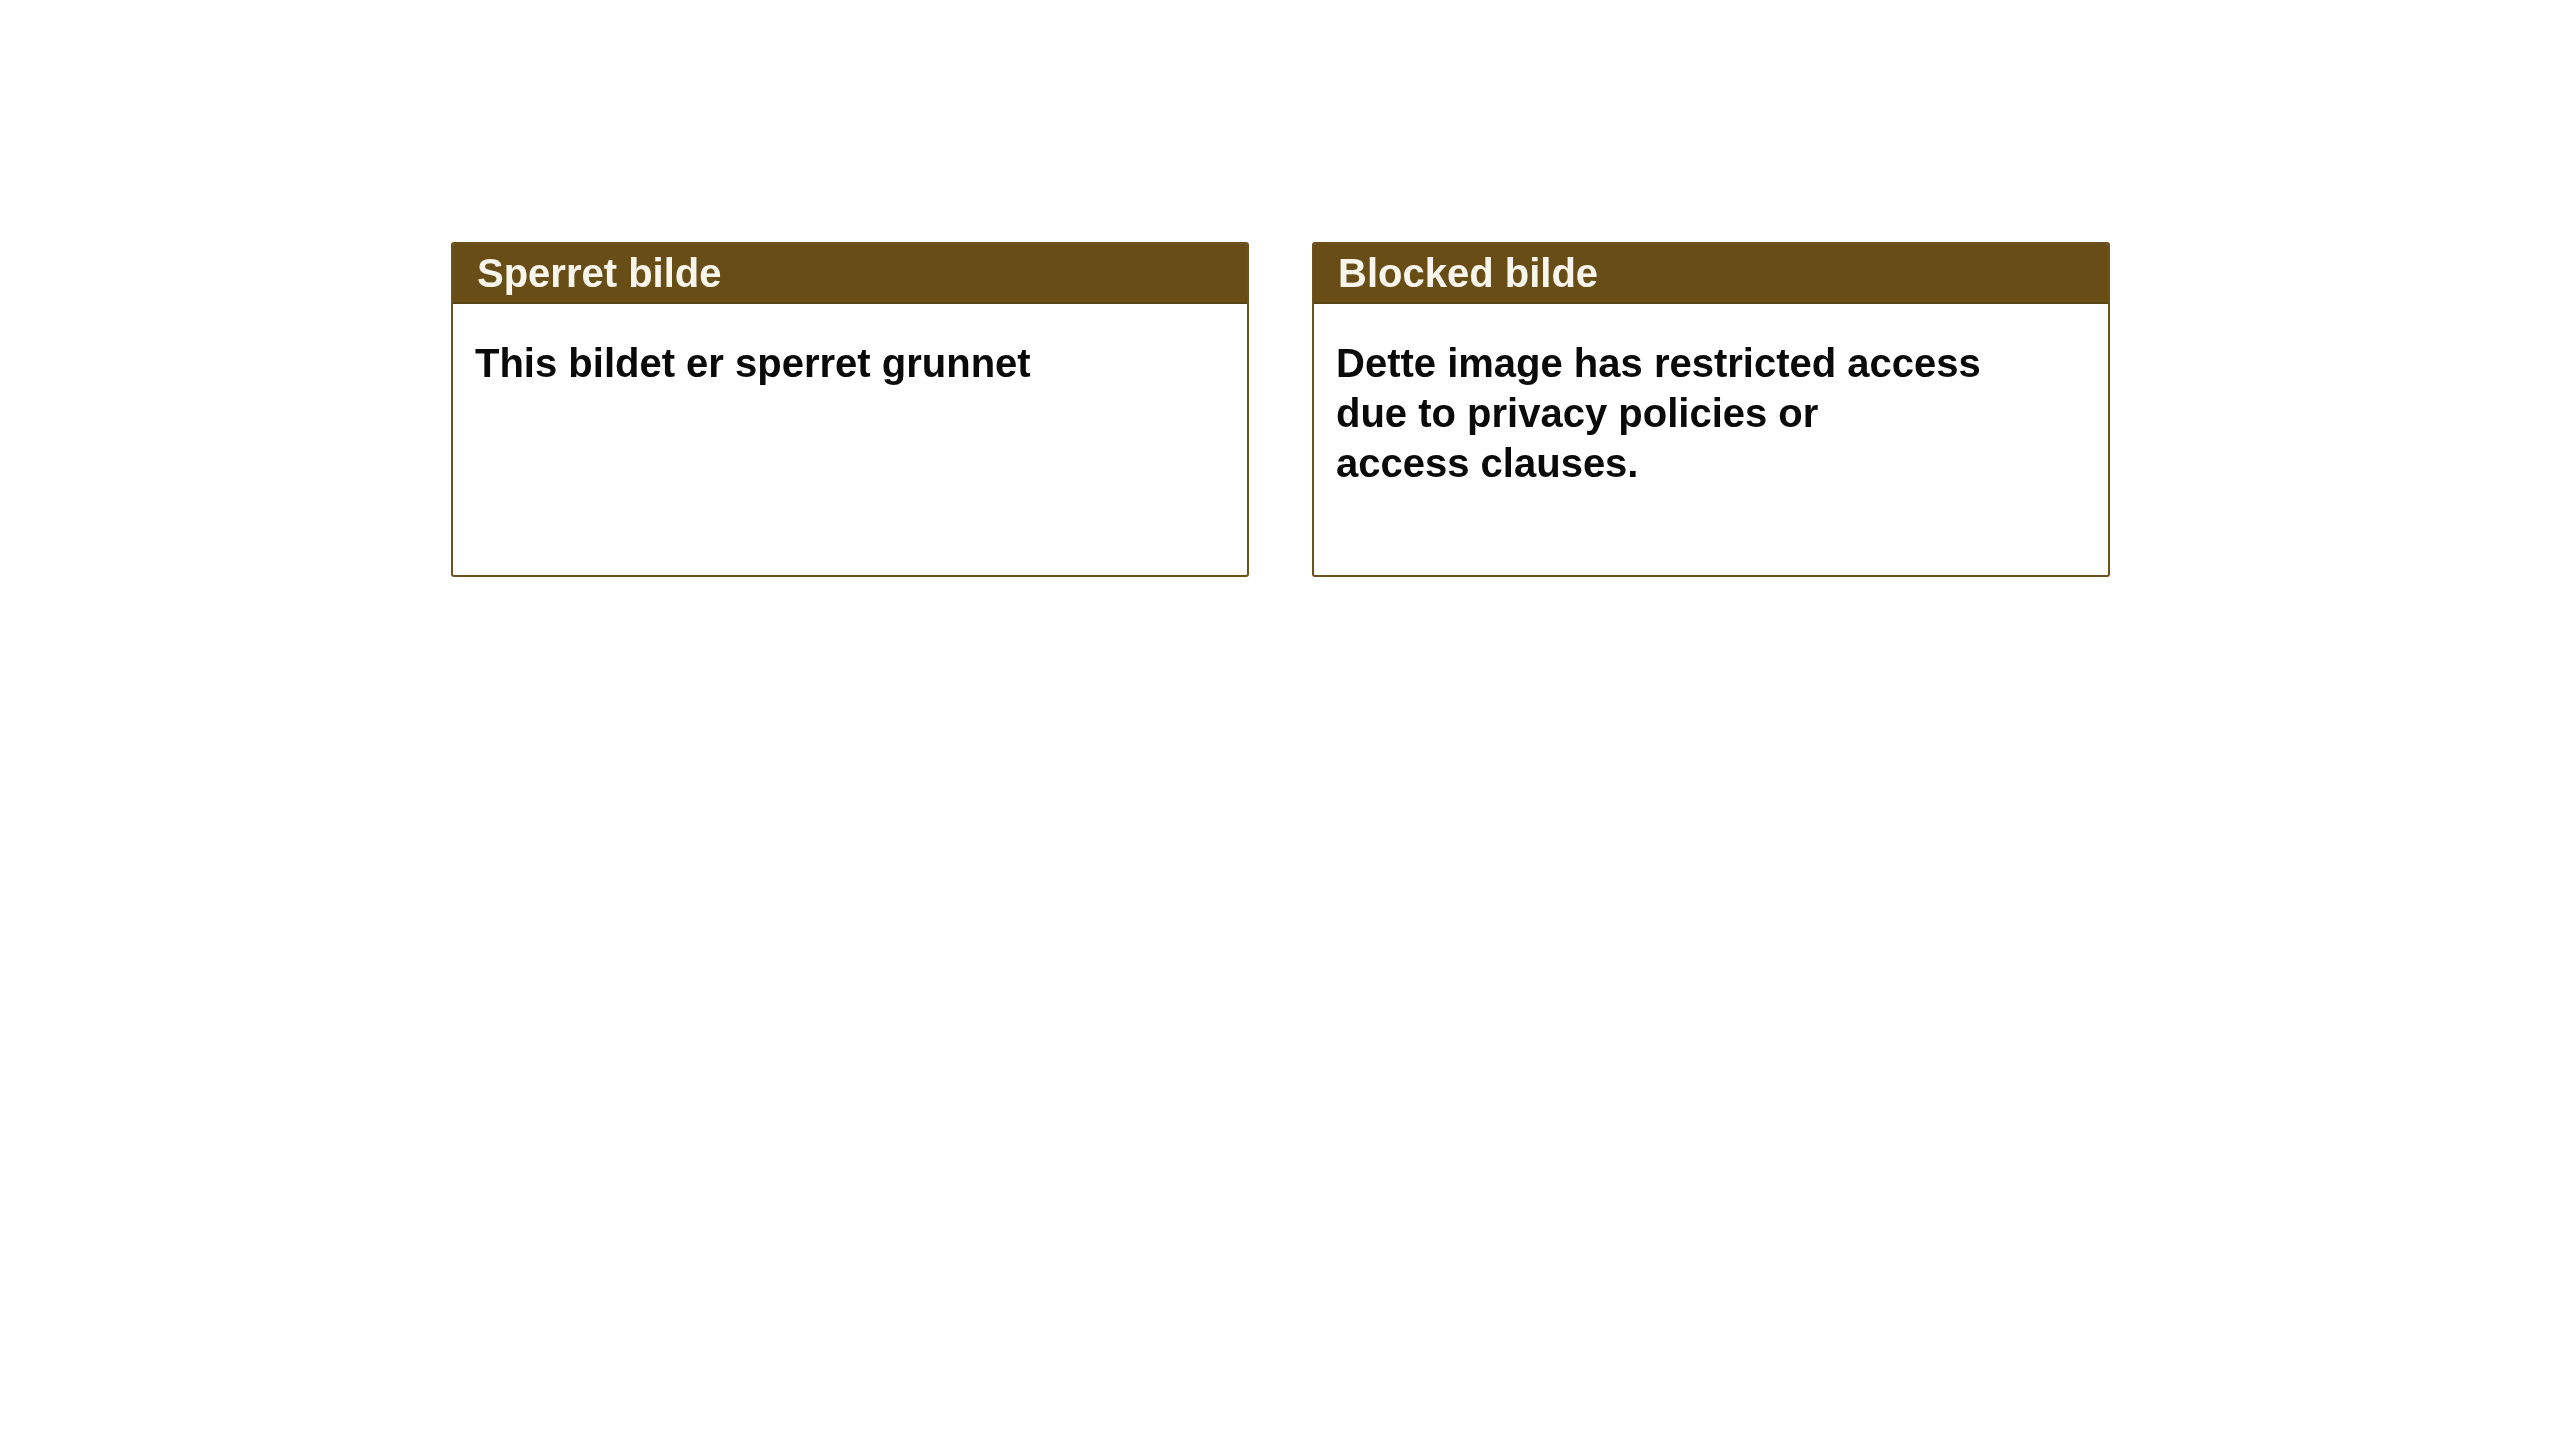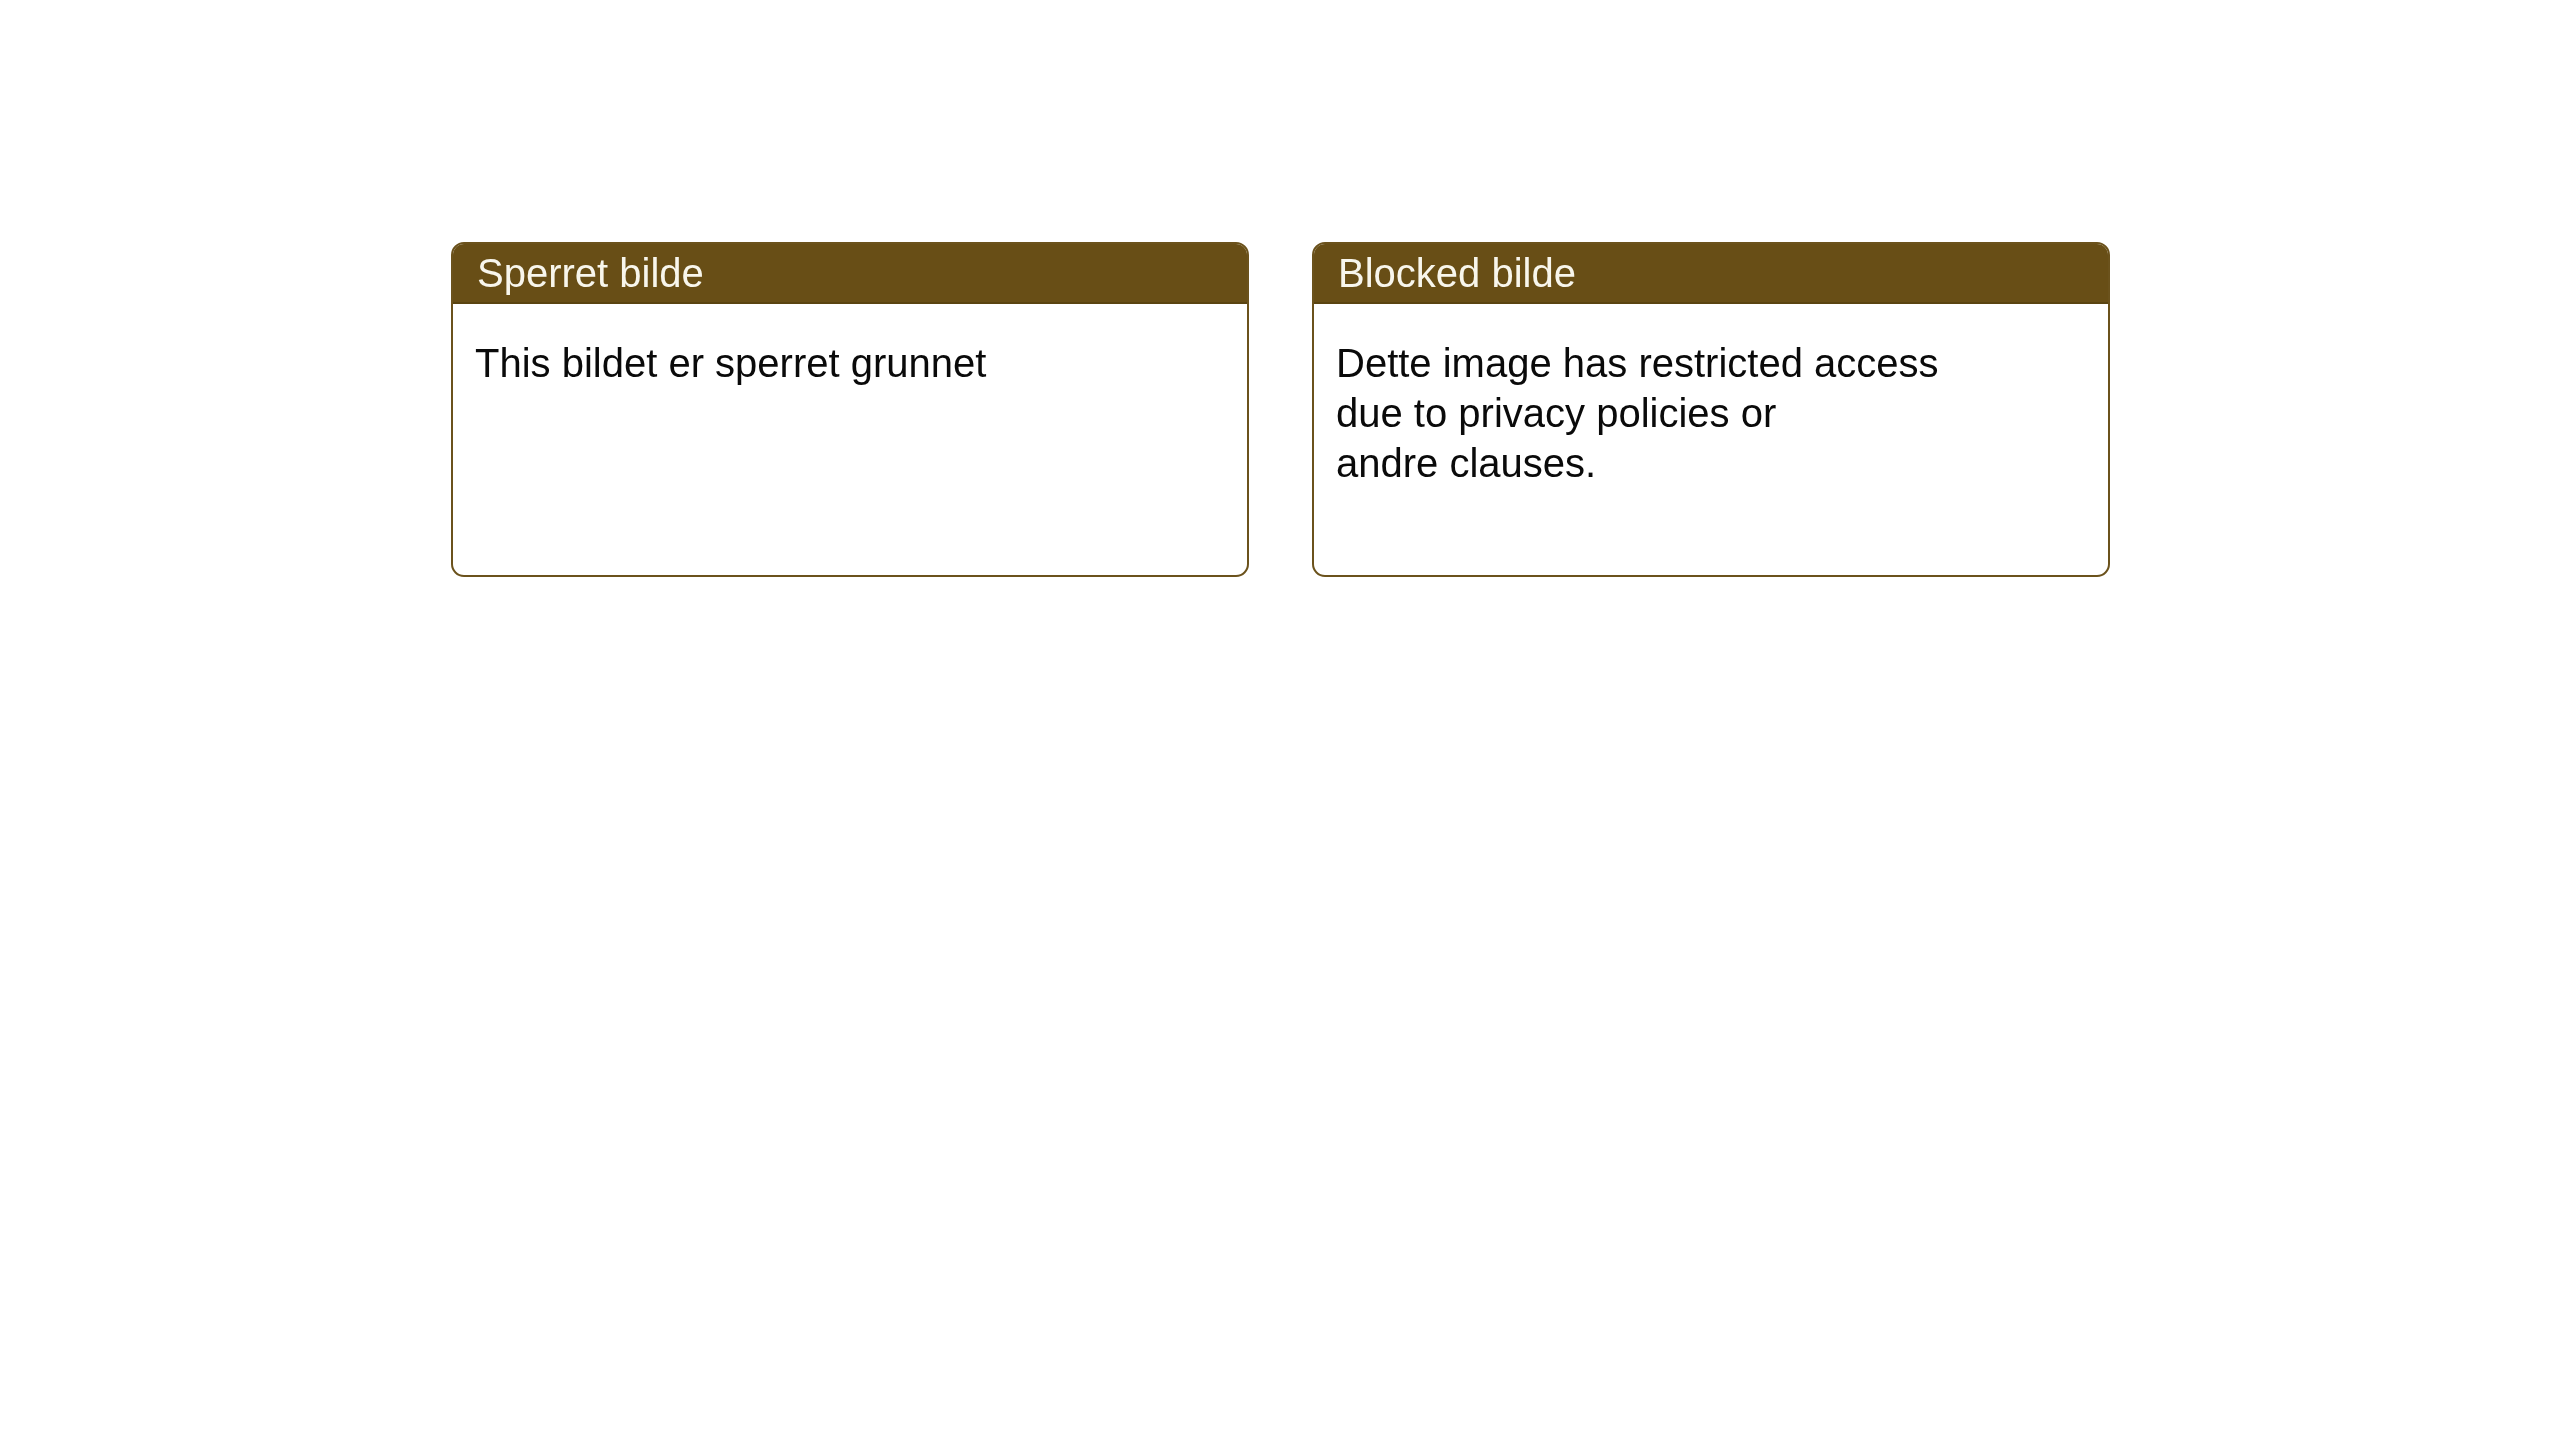--- a/index.html
+++ b/index.html
@@ -21,22 +21,23 @@
     top: 242px;
     display: flex;
     gap: 63px;
   }
   .card {
     box-sizing: border-box;
     width: 798px;
     height: 335px;
     background: #ffffff;
     border: 2px solid var(--card-border, #6b521c);
-    border-radius: 13px;
+    border-radius: 3px;
     overflow: hidden;
+    font-weight: bold;
   }
   .card-header {
     box-sizing: border-box;
     height: 60px;
     background: var(--header-bg, #684e16);
     border-bottom: 2px solid var(--header-border, #5a4411);
     display: flex;
     align-items: center;
     padding: 0 24px;
   }
@@ -72,18 +73,18 @@
       </div>
     </section>
 
     <section class="card">
       <header class="card-header">
         <span class="card-title">Blocked bilde</span>
       </header>
       <div class="card-body">
         <p>Dette image has restricted access</p>
         <p>due to privacy policies or</p>
-        <p>andre clauses.</p>
+        <p>access clauses.</p>
       </div>
     </section>
 
   </div>
 </div>
 
 </body></html>

